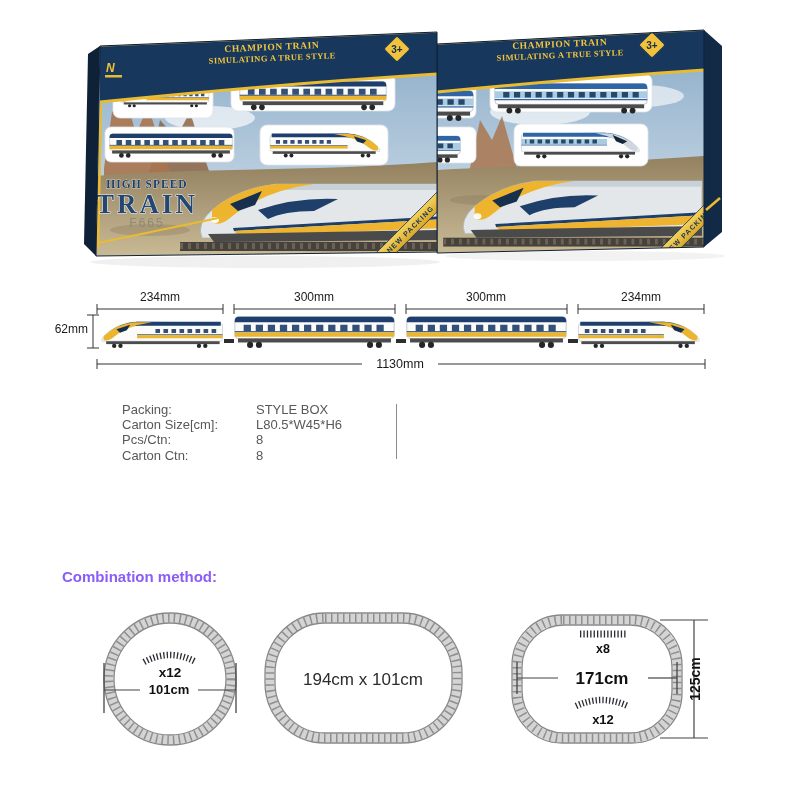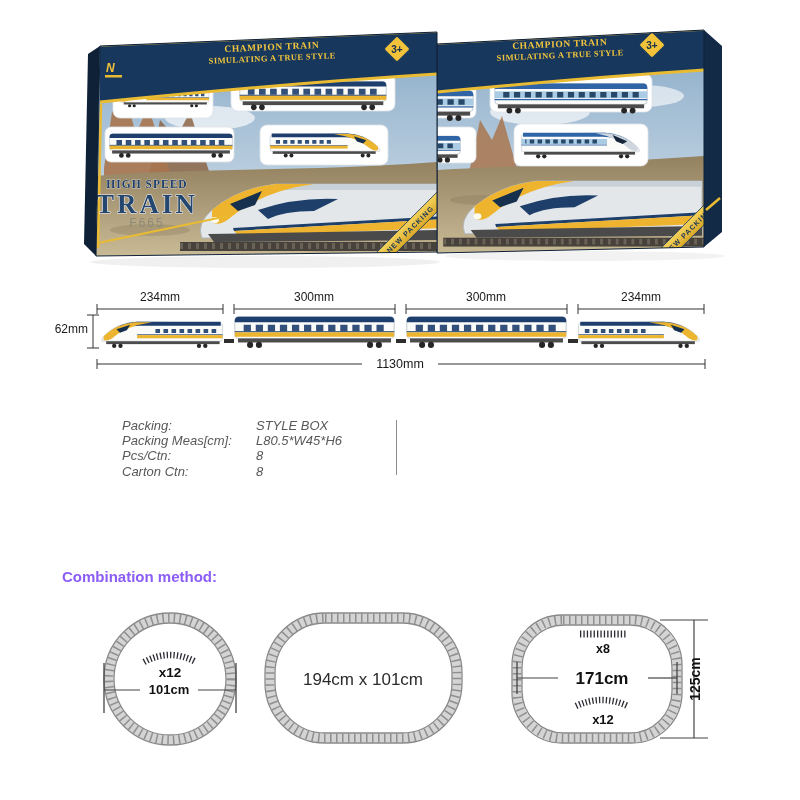--- a/index.html
+++ b/index.html
@@ -3,21 +3,21 @@
 <meta charset="utf-8">
 <style>
   html,body{margin:0;padding:0;background:#ffffff;}
   body{font-family:"Liberation Sans",sans-serif;}
   .page{position:relative;width:800px;height:800px;background:#ffffff;overflow:hidden;}
   .abs{position:absolute;}
   svg text{font-family:"Liberation Sans",sans-serif;}
   svg text.serif{font-family:"Liberation Serif",serif;}
   .pi{left:122px;top:396px;width:570px;}
   .pi-title{font-family:"Liberation Serif",serif;font-weight:700;font-size:18px;color:#44302a;letter-spacing:.4px;}
-  .pi-cols{display:flex;margin-top:22px;font-style:italic;}
+  .pi-cols{display:flex;margin-top:6px;}
   .pi-col-left{width:274px;}
   .pi-divider{width:1px;background:#8c8c8c;margin:2px 0 4px 0;}
   .pi-col-right{margin-left:25px;}
   .pi-row{display:flex;font-size:13px;color:#585858;line-height:15.2px;}
   .pi-label{width:134px;flex:none;}
   .combo-title{left:62px;top:568px;font-size:15px;font-weight:700;color:#8b5cf6;}
 </style>
 </head>
 <body>
 
@@ -270,21 +270,21 @@
 </svg>
 
 <div class="abs pi">
   <div class="pi-cols">
     <div class="pi-col-left">
       <div class="pi-row">
         <span class="pi-label">Packing:</span>
         <span class="pi-value">STYLE BOX</span>
       </div>
       <div class="pi-row">
-        <span class="pi-label">Packing Meas[cm]:</span>
+        <span class="pi-label">Carton Size[cm]:</span>
         <span class="pi-value">L80.5*W45*H6</span>
       </div>
       <div class="pi-row">
         <span class="pi-label">Pcs/Ctn:</span>
         <span class="pi-value">8</span>
       </div>
       <div class="pi-row">
         <span class="pi-label">Carton Ctn:</span>
         <span class="pi-value">8</span>
       </div>

